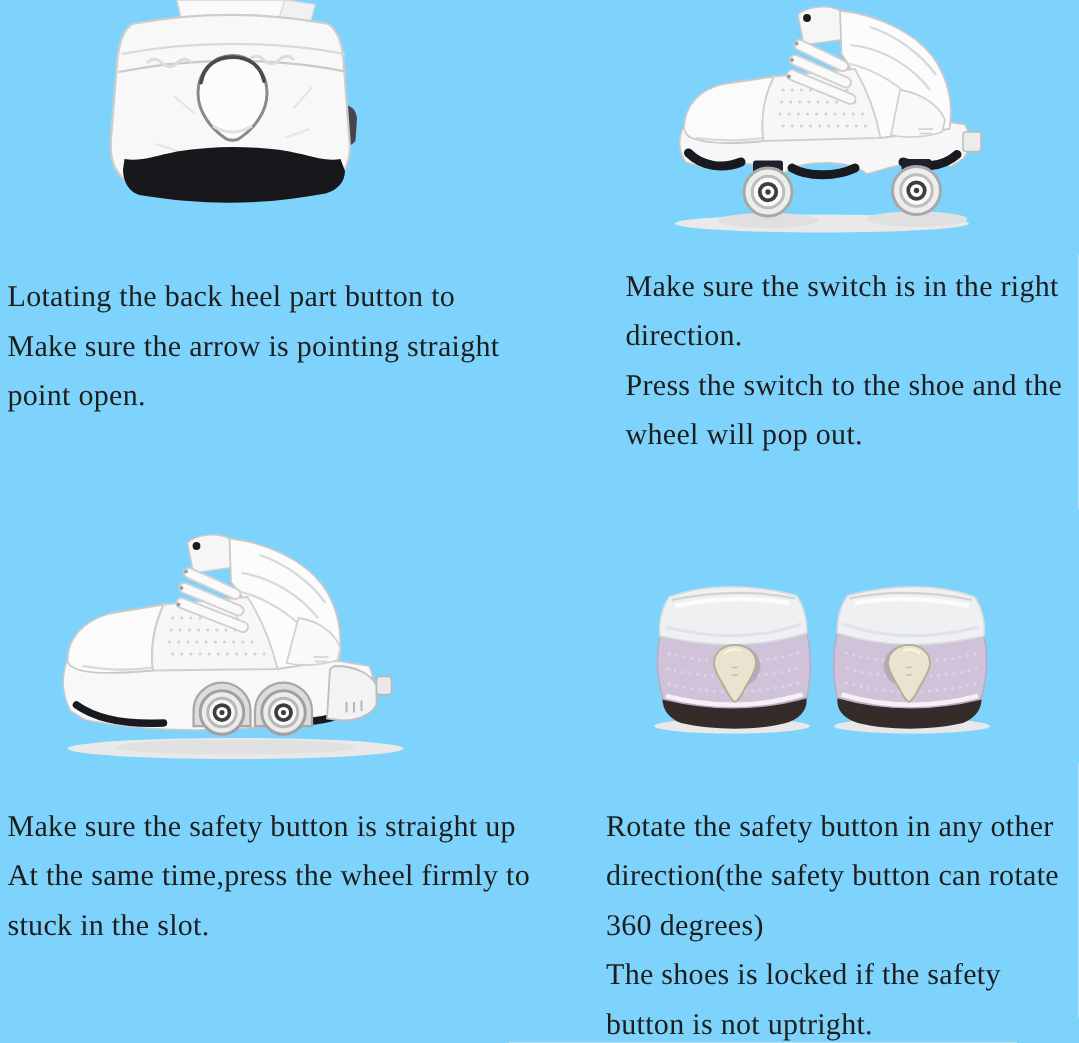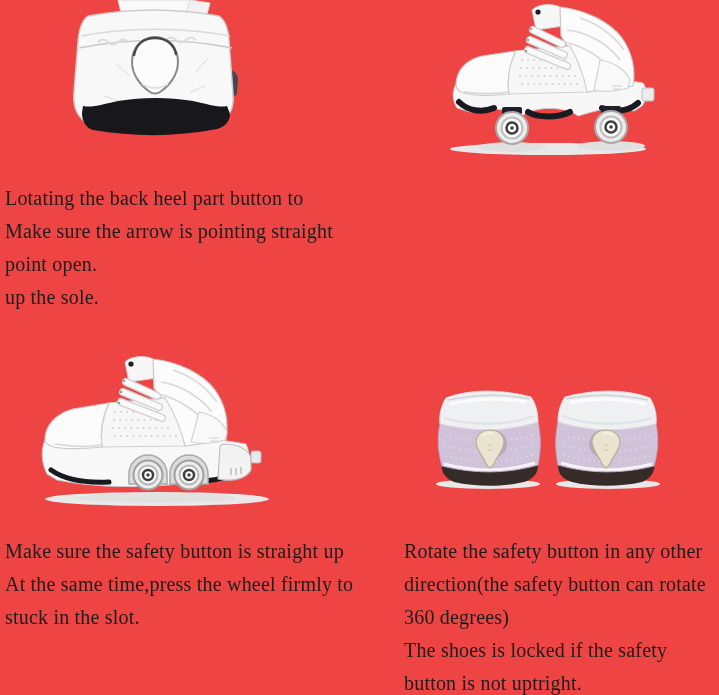--- a/index.html
+++ b/index.html
@@ -1,20 +1,20 @@
 <!DOCTYPE html>
 <html><head>
 <meta charset="utf-8">
 <style>
   html,body{margin:0;padding:0;}
   body{
     width:719px;height:695px;background:#ffffff;overflow:hidden;
     font-family:"Liberation Serif","DejaVu Serif",serif;
   }
-  #canvas{position:relative;width:719px;height:695px;background:#ef4444;}
+  #canvas{position:relative;width:719px;height:695px;background:#7dd3fc;}
   .fig{position:absolute;}
   .fig svg{display:block;width:100%;height:100%;}
   .caption{
     position:absolute;
     font-size:20px;line-height:33px;color:#1d1d1d;
     white-space:nowrap;letter-spacing:0.2px;
   }
   .caption div{height:33px;}
   #fig1{left:58px;top:0;width:195px;height:145px;}
   #fig2{left:430px;top:0;width:230px;height:158px;}
@@ -195,23 +195,28 @@
         <path d="M58,55 h4 M58,60 h4" stroke="#c9c0a8" stroke-width="1"></path>
       </g>
       <use href="#heel-unit" transform="translate(236,0) scale(-1,1)"></use>
     </svg>
   </div>
 
   <div class="caption" id="cap1">
     <div>Lotating the back heel part button to</div>
     <div>Make sure the arrow is pointing straight</div>
     <div>point open.</div>
-    <div>up the sole.</div>
-  </div>
-
+  </div>
+
+  <div class="caption" id="cap2">
+    <div>Make sure the switch is in the right</div>
+    <div>direction.</div>
+    <div>Press the switch to the shoe and the</div>
+    <div>wheel will pop out.</div>
+  </div>
 
   <div class="caption" id="cap3">
     <div>Make sure the safety button is straight up</div>
     <div>At the same time,press the wheel firmly to</div>
     <div>stuck in the slot.</div>
   </div>
 
   <div class="caption" id="cap4">
     <div>Rotate the safety button in any other</div>
     <div>direction(the safety button can rotate</div>

